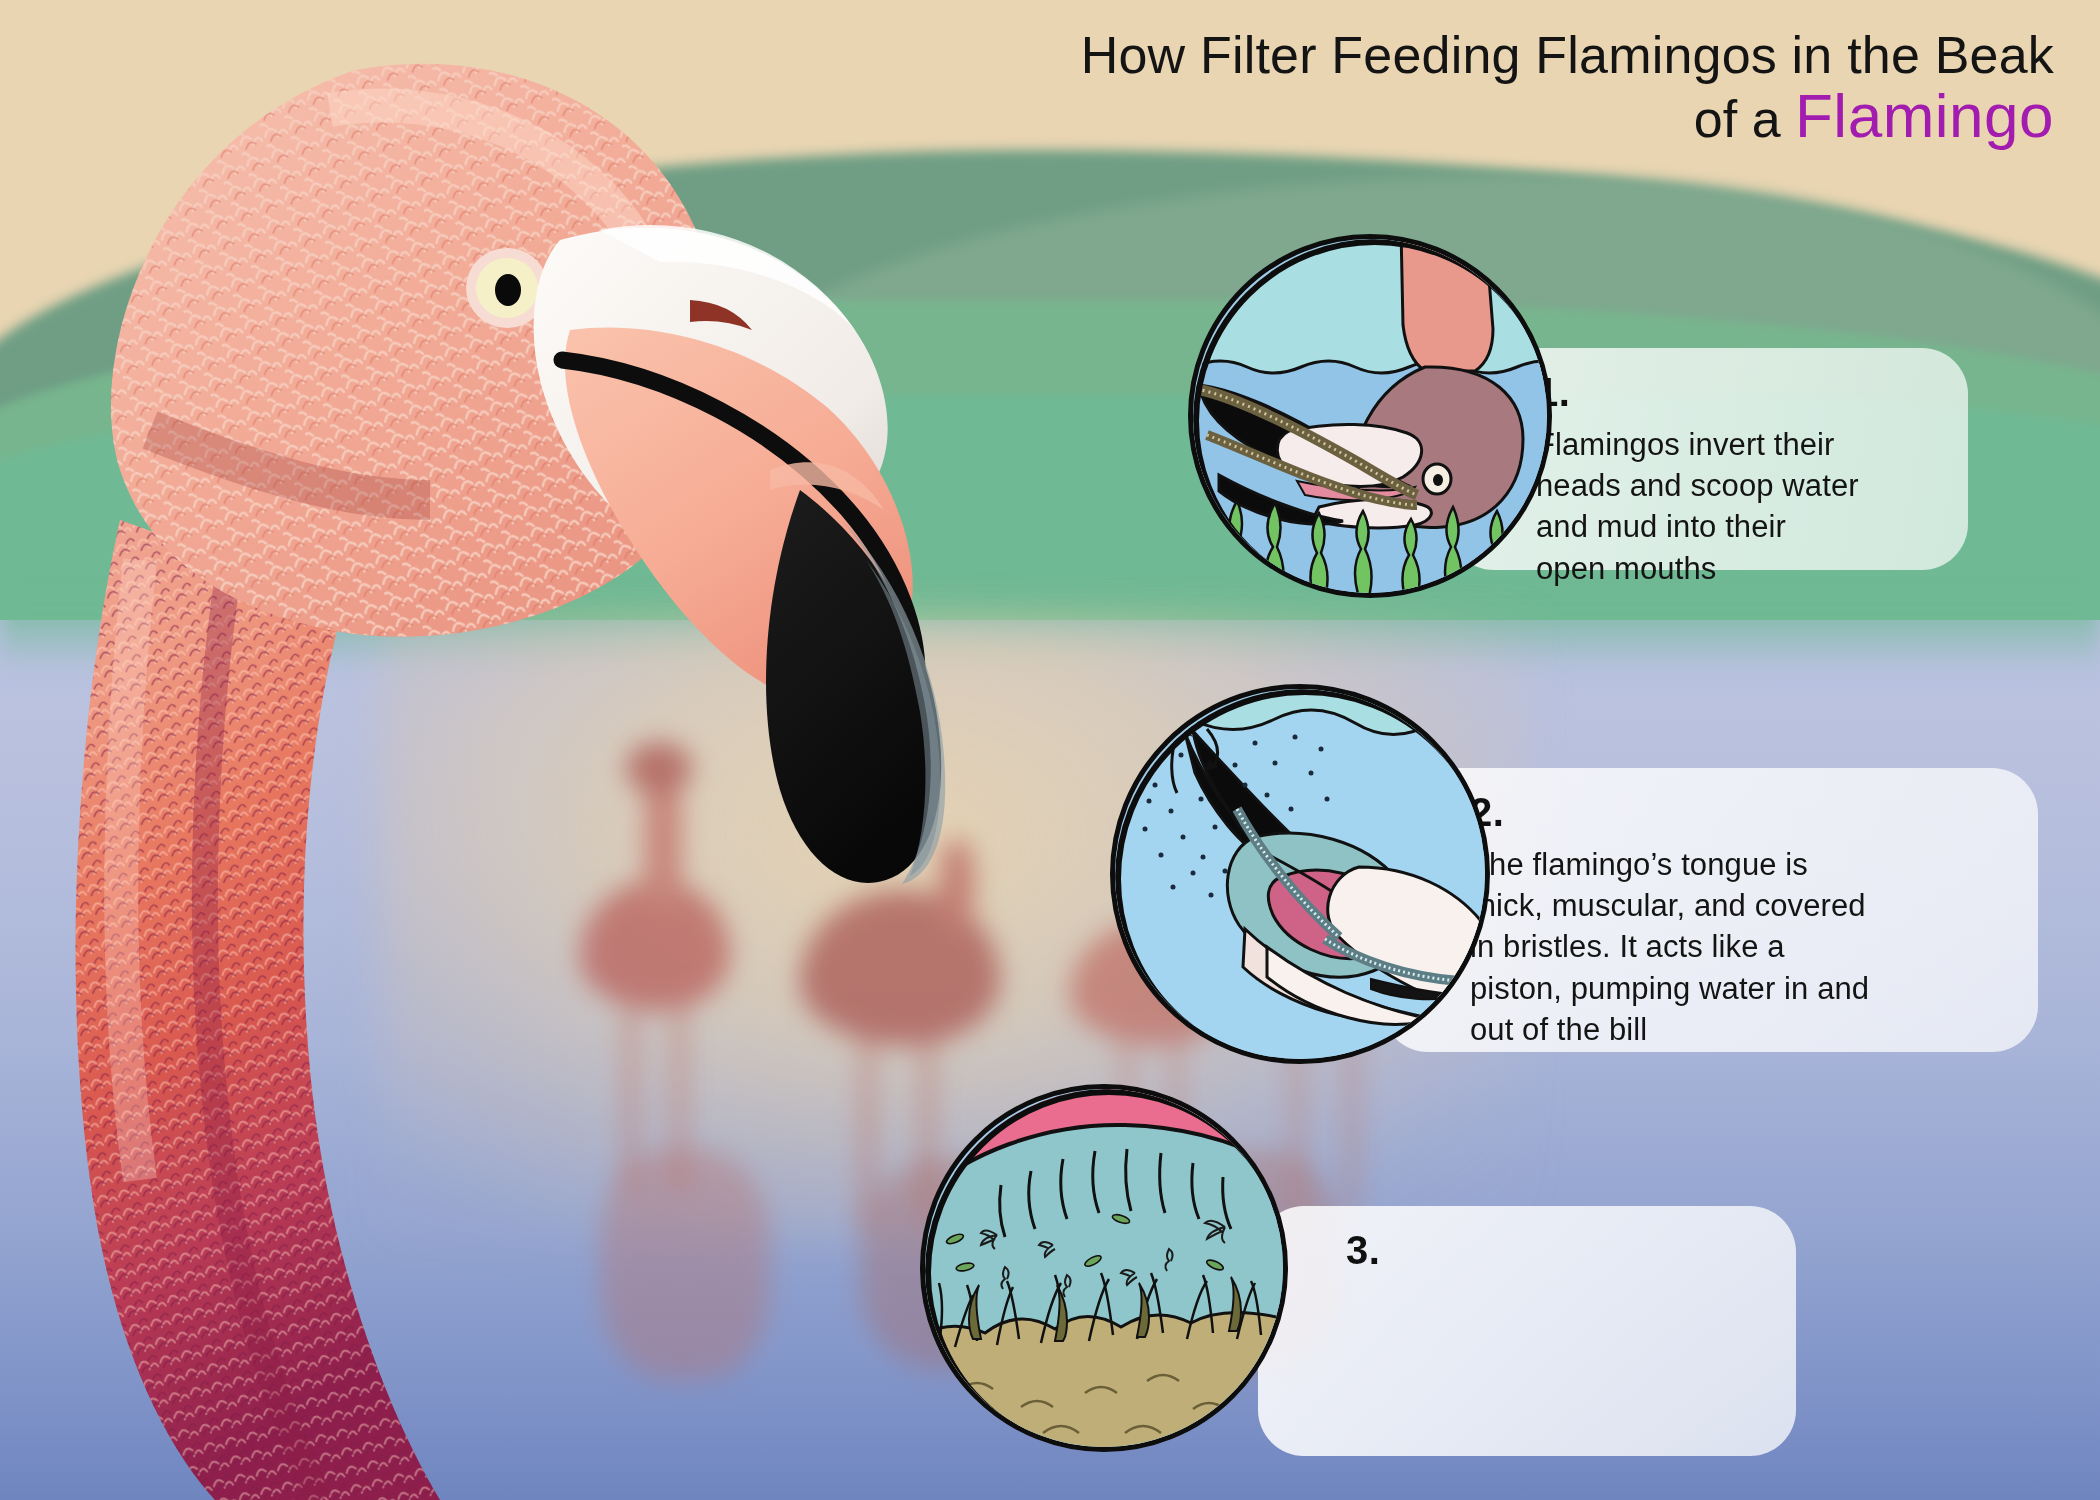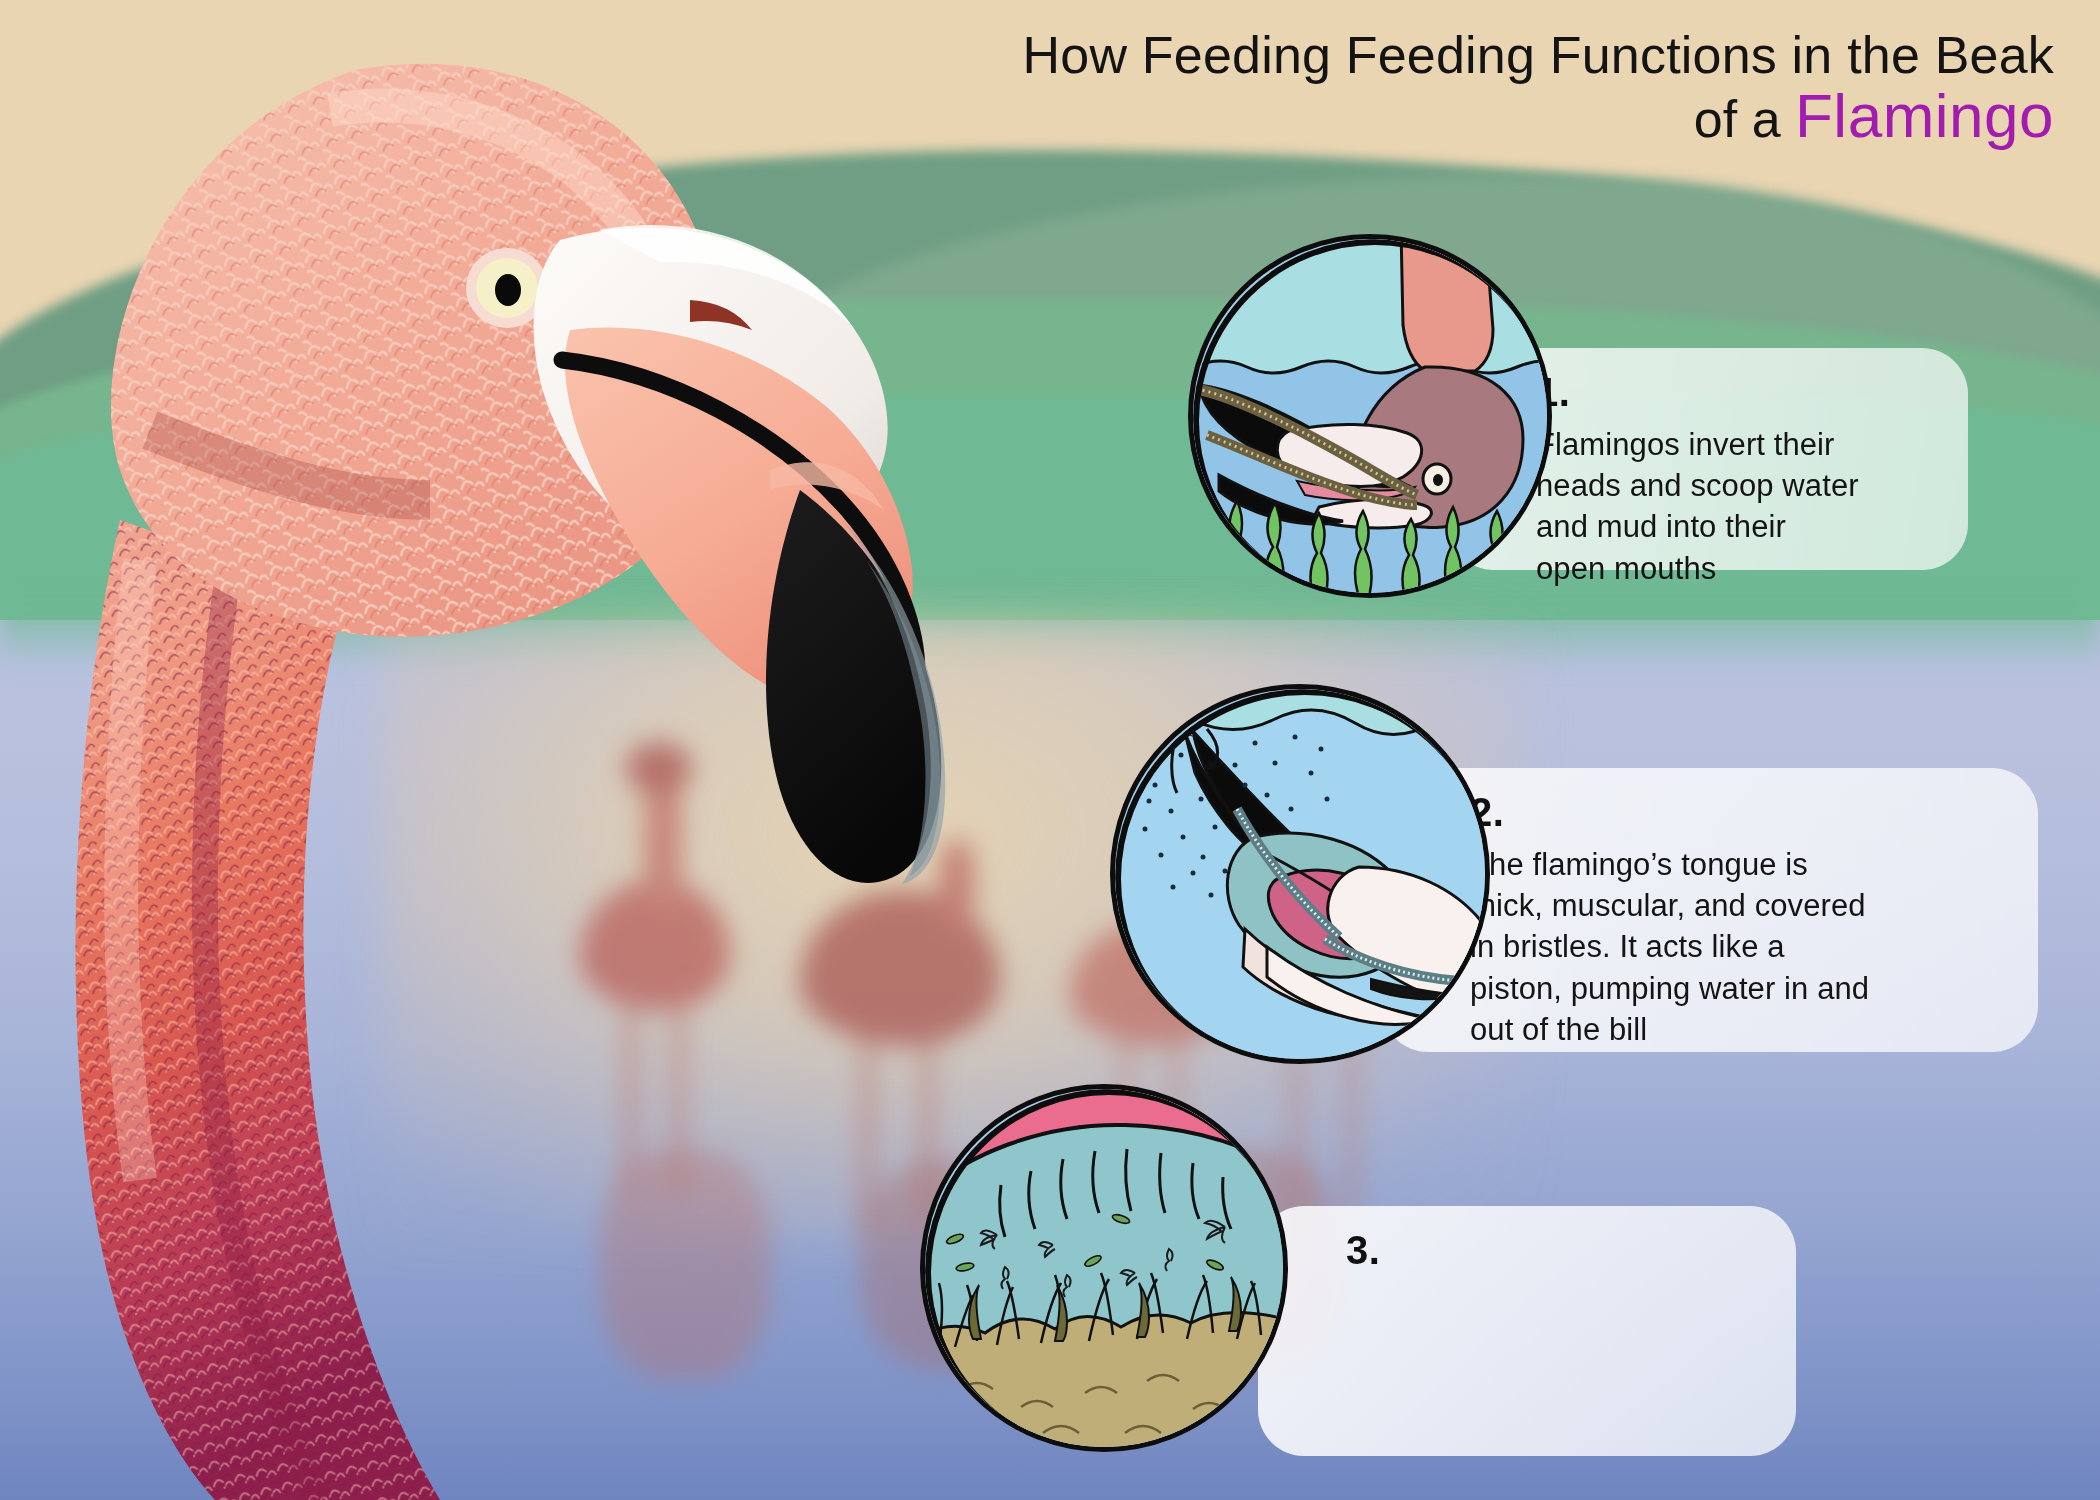--- a/index.html
+++ b/index.html
@@ -263,21 +263,21 @@
       <path d="M866 560 C912 620 938 700 940 770
                C942 828 930 866 910 876
                C926 834 930 772 920 712
                C908 646 892 600 866 560 Z" fill="#7e8f99" opacity=".55"></path>
       <path d="M770 470 C820 450 860 470 884 510
                C850 486 806 478 770 490 Z" fill="#f8b9a4" opacity=".8"></path>
     </g>
   </svg>
 
   <div class="title-wrap">
-    <div class="title-l1">How Feeding Feeding Functions in the Beak</div>
+    <div class="title-l1">How Filter Feeding Flamingos in the Beak</div>
     <div class="title-l2"><span>of a </span><span class="title-accent">Flamingo</span></div>
   </div>
 
   <div class="step">
     <div class="panel panel-1" style="left:1448px; top:348px; width:520px; height:222px;">
       <div class="num">1.</div>
       <div class="body">Flamingos invert their
 heads and scoop water
 and mud into their
 open mouths</div>

